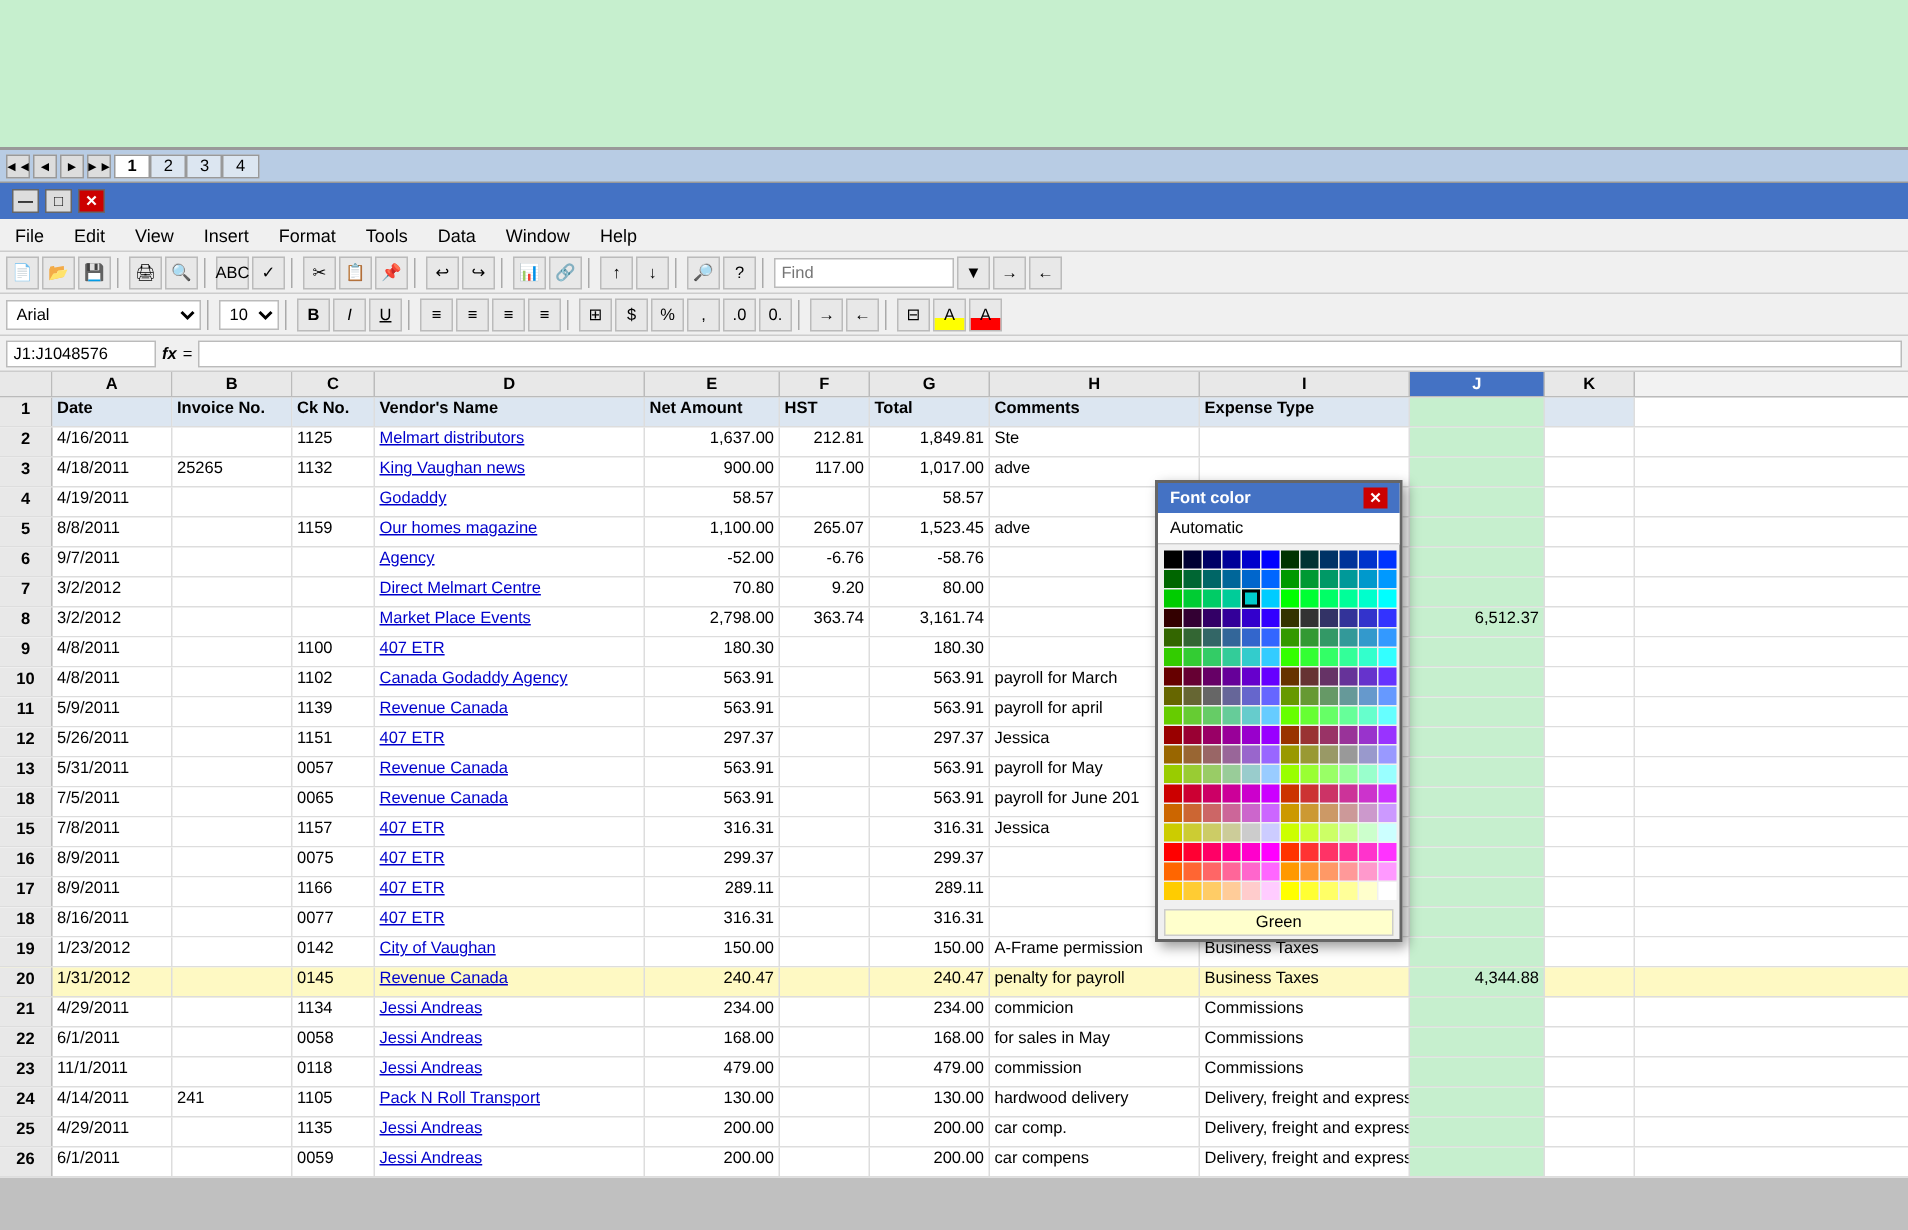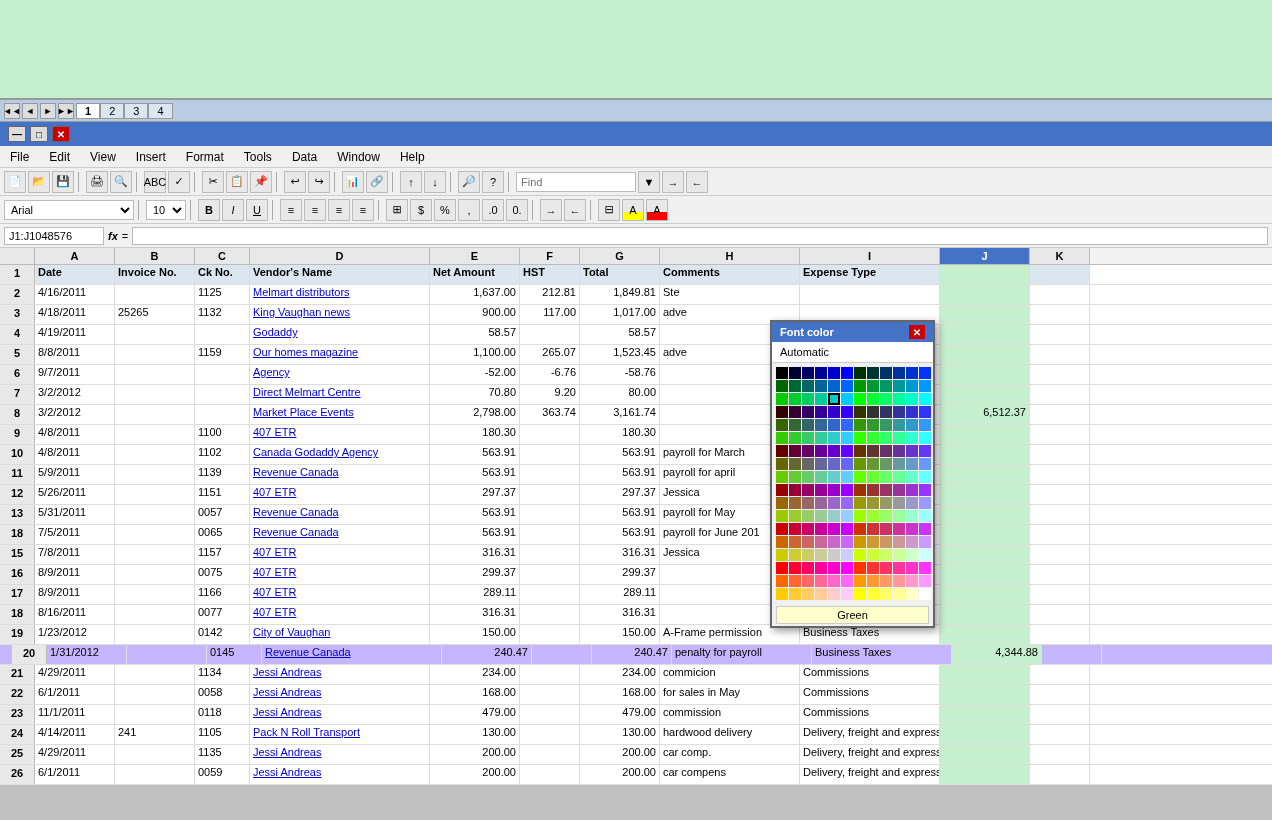--- a/index.html
+++ b/index.html
@@ -626,21 +626,21 @@
         <div class="cell w-c">0142</div>
         <div class="cell w-d blue-text underline">City of Vaughan</div>
         <div class="cell w-e num">150.00</div>
         <div class="cell w-f num"></div>
         <div class="cell w-g num">150.00</div>
         <div class="cell w-h">A-Frame permission</div>
         <div class="cell w-i">Business Taxes</div>
         <div class="cell w-j selected-col num"></div>
         <div class="cell w-k"></div>
       </div>
-      <div class="sheet-row" style="background: #c4b5fd; padding-left: 12px;">
+      <div class="sheet-row" style="background: #fef9c3;">
         <div class="row-num">20</div>
         <div class="cell w-a">1/31/2012</div>
         <div class="cell w-b"></div>
         <div class="cell w-c">0145</div>
         <div class="cell w-d blue-text underline">Revenue Canada</div>
         <div class="cell w-e num">240.47</div>
         <div class="cell w-f num"></div>
         <div class="cell w-g num">240.47</div>
         <div class="cell w-h">penalty for payroll</div>
         <div class="cell w-i">Business Taxes</div>

